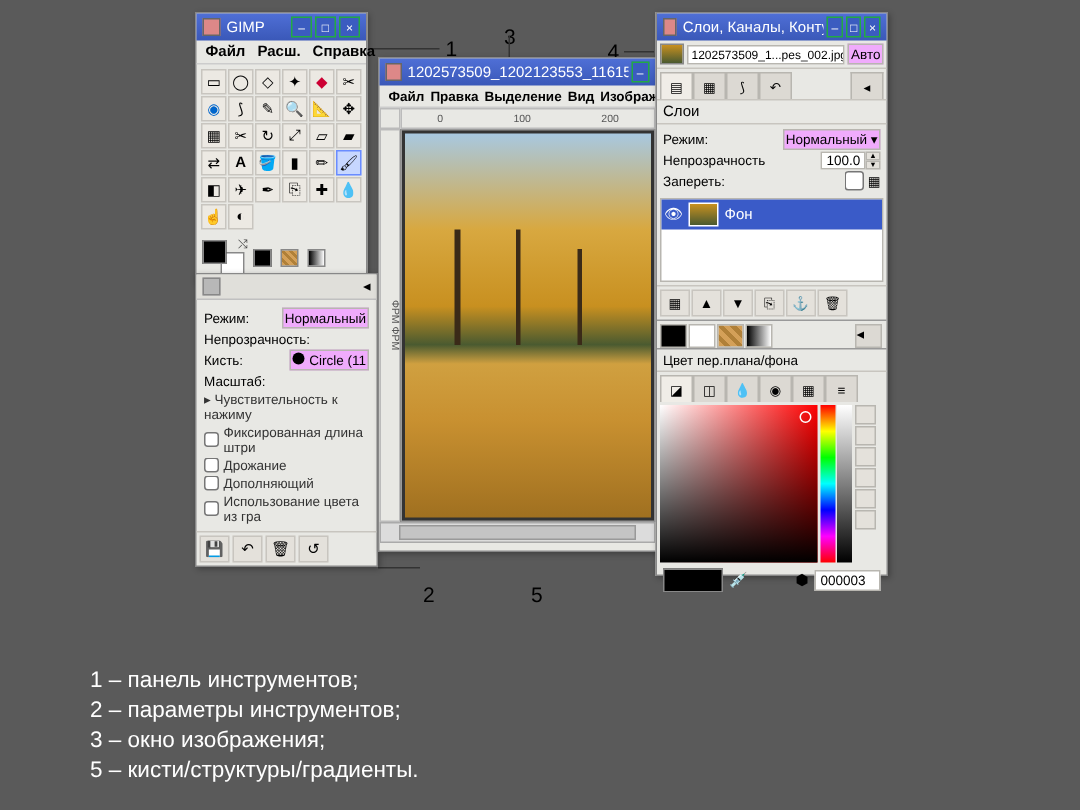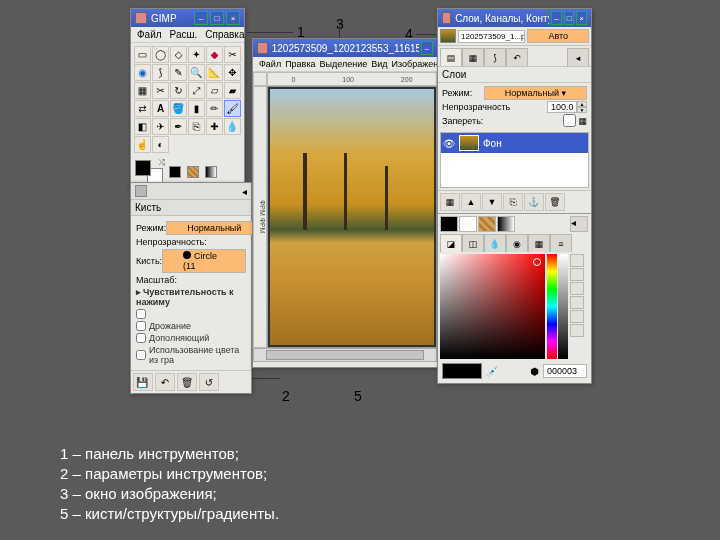--- a/index.html
+++ b/index.html
@@ -9,44 +9,44 @@
   .callout { position: absolute; color: #000; font-size: 14px; font-weight: normal; }
   .callout-line { position: absolute; background: #333; }
 
   
   .win { position: absolute; background: #e8e8e4; border: 1px solid #888; box-shadow: 1px 1px 4px rgba(0,0,0,0.3); }
   .titlebar { background: linear-gradient(#4f6fd6, #3a58b8); color: #fff; height: 18px; display: flex; align-items: center; padding: 0 4px; font-size: 10px; }
   .titlebar .wicon { width: 12px; height: 12px; background: #d88; margin-right: 4px; border:1px solid #666; }
   .titlebar .tspacer { flex: 1; }
   .titlebar .wbtn { width: 14px; height: 14px; background: #3b5cc0; border: 1px solid #2a4; margin-left: 2px; display:flex; align-items:center; justify-content:center; color:#fff; font-size:8px; cursor:pointer;}
   .menubar { display:flex; gap:8px; padding: 2px 6px; font-size: 10px; border-bottom:1px solid #ccc; }
-  .menubar span { cursor:pointer; }
+  .menubar span { cursor:pointer;font-weight:bold; }
 
   
   #toolbox { top: 8px; left: 130px; width: 115px; }
   .tools { display:grid; grid-template-columns: repeat(6, 17px); gap:1px; padding:3px; }
   .tool { width:17px; height:17px; background:#ece9e3; border:1px solid #c8c5bf; display:flex; align-items:center; justify-content:center; cursor:pointer; }
   .tool.active { background:#c7d7ff; border-color:#6a8cff; }
   .swatches { display:flex; align-items:center; padding:4px; gap:6px; }
   .swatch-pair { position:relative; width:28px; height:24px; }
   .sw-fg { position:absolute; top:0; left:0; width:16px; height:16px; background:#000; border:1px solid #888; }
   .sw-bg { position:absolute; bottom:0; right:0; width:16px; height:16px; background:#fff; border:1px solid #888; }
   .swap-icon { font-size:8px; color:#444; cursor:pointer; position:absolute; top:-2px; right:-2px; }
   .minisw { width:12px; height:12px; border:1px solid #888; }
 
   
   #opts { top: 182px; left: 130px; width: 122px; }
   #opts .hdr { background:#e0dfda; padding:2px 4px; font-size:10px; border-bottom:1px solid #c0c0c0; display:flex; align-items:center; }
   #opts .hdr .ticon { width:12px;height:12px;background:#b8b8b8;border:1px solid #888;margin-right:4px; }
   .optbody { padding:3px 5px; font-size:9px; }
   .optrow { display:flex; align-items:center; justify-content:space-between; margin:2px 0; }
-  .optbtn { background:#fdba74; border:1px solid #b8b6b0; padding:1px 20px; font-size:9px; cursor:pointer; }
+  .optbtn { background:#f0abfc; border:1px solid #b8b6b0; padding:1px 1px; font-size:9px; cursor:pointer; }
   .check { display:flex; align-items:center; gap:3px; margin:2px 0; font-size:9px; color:#333; }
   .check input { width:10px; height:10px; }
-  .expand { font-size:9px; color:#333; margin:2px 0; cursor:pointer;font-weight:bold; }
+  .expand { font-size:9px; color:#333; margin:2px 0; cursor:pointer; }
   .bottombar { display:flex; border-top:1px solid #c8c5bf; padding:2px; gap:2px; }
   .bbtn { width:20px; height:18px; background:#e4e1db; border:1px solid #c8c5bf; display:flex; align-items:center; justify-content:center; cursor:pointer; font-size:10px; }
 
   
   #imgwin { top: 38px; left: 252px; width: 186px; height: 330px; }
   #imgwin .menubar { font-size:9px; gap:4px; }
   .rulers { display:flex; }
   .ruler-corner { width:14px; height:14px; background:#e8e8e4; border:1px solid #bbb; }
   .ruler-h { flex:1; height:14px; background:#e8e8e4; border:1px solid #bbb; font-size:7px; display:flex; justify-content:space-around; align-items:center; color:#555;}
   .imgbody { display:flex; height: 262px; }
@@ -188,41 +188,39 @@
     <div class="minisw" style="background:repeating-linear-gradient(45deg,#d4a058,#d4a058 2px,#b08038 2px,#b08038 4px)"></div>
     <div class="minisw" style="background:linear-gradient(to right,#000,#fff)"></div>
   </div>
 </div>
 
 <div id="opts" class="win">
   <div class="hdr">
     <div class="ticon"></div>
     <span style="margin-left:auto; cursor:pointer">◂</span>
   </div>
-  <div class="hdr">
-    <span>Кисть</span>
-  </div>
   <div class="optbody">
     <div class="optrow">
       <span>Режим:</span>
       <span class="optbtn">Нормальный</span>
     </div>
     <div class="optrow">
       <span>Непрозрачность:</span>
     </div>
     <div class="optrow">
       <span>Кисть:</span>
       <span class="optbtn"><span style="display:inline-block;width:8px;height:8px;background:#000;border-radius:50%;margin-right:3px"></span><span>Circle (11</span></span>
     </div>
     <div class="optrow">
       <span>Масштаб:</span>
     </div>
     <div class="expand">▸ <span>Чувствительность к нажиму</span></div>
     <label class="check">
         <input type="checkbox" style="">
+        <span>Фиксированная длина штри</span>
       </label>
     <label class="check">
         <input type="checkbox" style="">
         <span>Дрожание</span>
       </label>
     <label class="check">
         <input type="checkbox" style="">
         <span>Дополняющий</span>
       </label>
     <label class="check">
@@ -337,20 +335,21 @@
   </div>
 
   <div class="bptabs">
     <div class="bptab sel"></div>
     <div class="bptab w"></div>
     <div class="bptab p"></div>
     <div class="bptab g"></div>
     <div style="margin-left:auto" class="bptab">◂</div>
   </div>
 
+  <div class="colortitle">Цвет пер.плана/фона</div>
   <div class="tabs" style="border-bottom:none">
     <div class="tab active">◪</div>
     <div class="tab">◫</div>
     <div class="tab">💧</div>
     <div class="tab">◉</div>
     <div class="tab">▦</div>
     <div class="tab">≡</div>
   </div>
   <div class="colorbody">
     <div class="colorfield">

